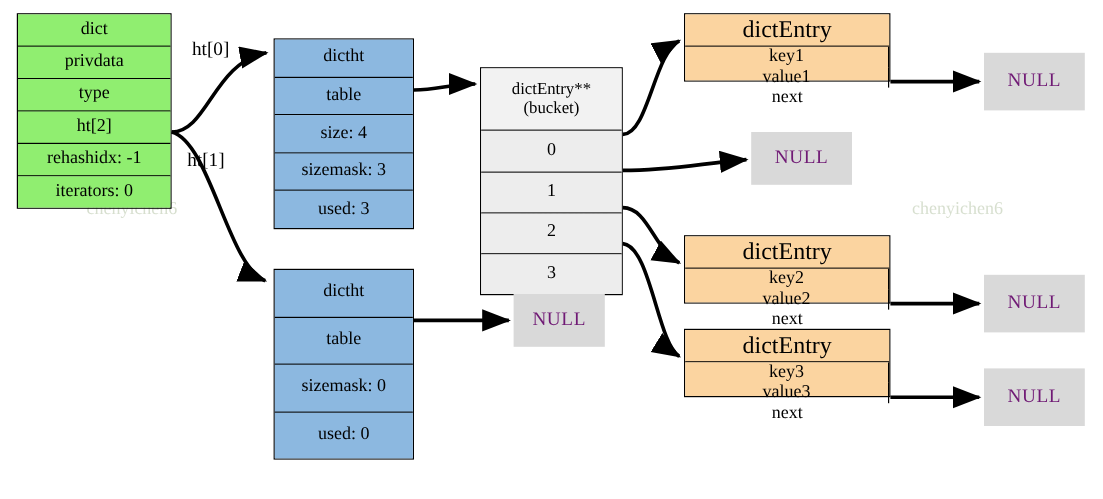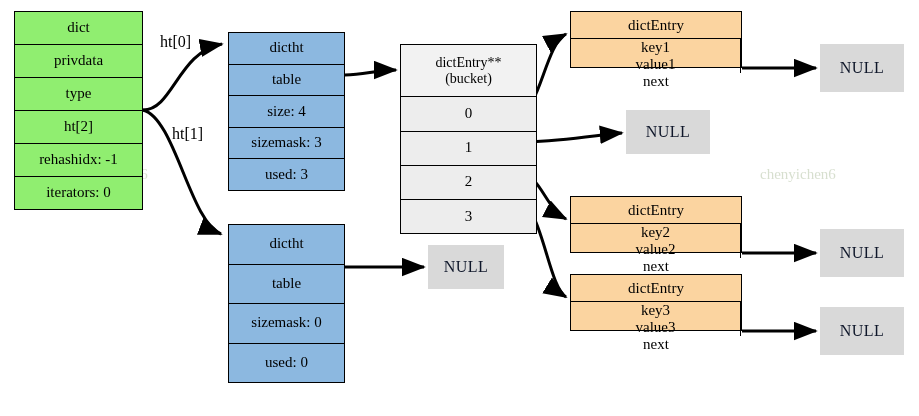--- a/index.html
+++ b/index.html
@@ -43,21 +43,21 @@
 
   .bucket-head { font-size: 14px; flex-direction: column; line-height: 1.1; }
 
   .entry-head {
     box-sizing: border-box;
     height: 28px;
     display: flex;
     align-items: center;
     justify-content: center;
     border-bottom: 1.5px solid #000000;
-    font-size: 15px;
+    font-size: 20px;
     background: #fbd4a0;
   }
   .entry-cols {
     box-sizing: border-box;
     height: 28px;
     display: flex;
     background: #fbd4a0;
     flex-direction: column;
   }
   .entry-cols > div {
@@ -73,21 +73,21 @@
   .entry-cols > div:last-child { border-right: none; }
 
   .nullbox {
     position: absolute;
     box-sizing: border-box;
     background: #d9d9d9;
     display: flex;
     align-items: center;
     justify-content: center;
     font-size: 16px;
-    color: #0f172a;
+    color: #701a75;
     letter-spacing: 0.5px;
   }
   .edgelabel {
     position: absolute;
     font-size: 16px;
     color: #000000;
     white-space: nowrap;
   }
   #arrows {
     position: absolute;
@@ -140,48 +140,48 @@
       <path d="M742,68 L816,68"></path>
 
       <path d="M742,253 L816,253"></path>
 
       <path d="M742,331 L816,331"></path>
 
       <path d="M345,267 L424,267"></path>
     </g>
   </svg>
 
-  <div class="box" style="left:14px; top:11px; width:129px; height:199px;">
+  <div class="box" style="left:14px; top:11px; width:129px; height:163px;">
     <div class="row green">dict</div>
     <div class="row green">privdata</div>
     <div class="row green">type</div>
     <div class="row green">ht[2]</div>
     <div class="row green">rehashidx: -1</div>
     <div class="row green">iterators: 0</div>
   </div>
 
   <div class="edgelabel" style="left:160px; top:33px;">ht[0]</div>
-  <div class="edgelabel" style="left:172px; top:125px;">ht[1]</div>
+  <div class="edgelabel" style="left:156px; top:125px;">ht[1]</div>
 
   <div class="box" style="left:228px; top:32px; width:117px; height:159px;">
     <div class="row blue">dictht</div>
     <div class="row blue">table</div>
     <div class="row blue">size: 4</div>
     <div class="row blue">sizemask: 3</div>
     <div class="row blue">used: 3</div>
   </div>
 
   <div class="box" style="left:228px; top:224px; width:117px; height:159px;">
     <div class="row blue">dictht</div>
     <div class="row blue">table</div>
     <div class="row blue">sizemask: 0</div>
     <div class="row blue">used: 0</div>
   </div>
 
-  <div class="box" style="left:400px; top:44px; width:137px; height:190px;">
+  <div class="box" style="left:400px; top:56px; width:119px; height:190px;">
     <div class="row bucket-head" style="flex:1.55 1 0;">
       <span>dictEntry**</span>
       <span>(bucket)</span>
     </div>
     <div class="row bucket-cell">0</div>
     <div class="row bucket-cell">1</div>
     <div class="row bucket-cell">2</div>
     <div class="row bucket-cell">3</div>
   </div>
 

